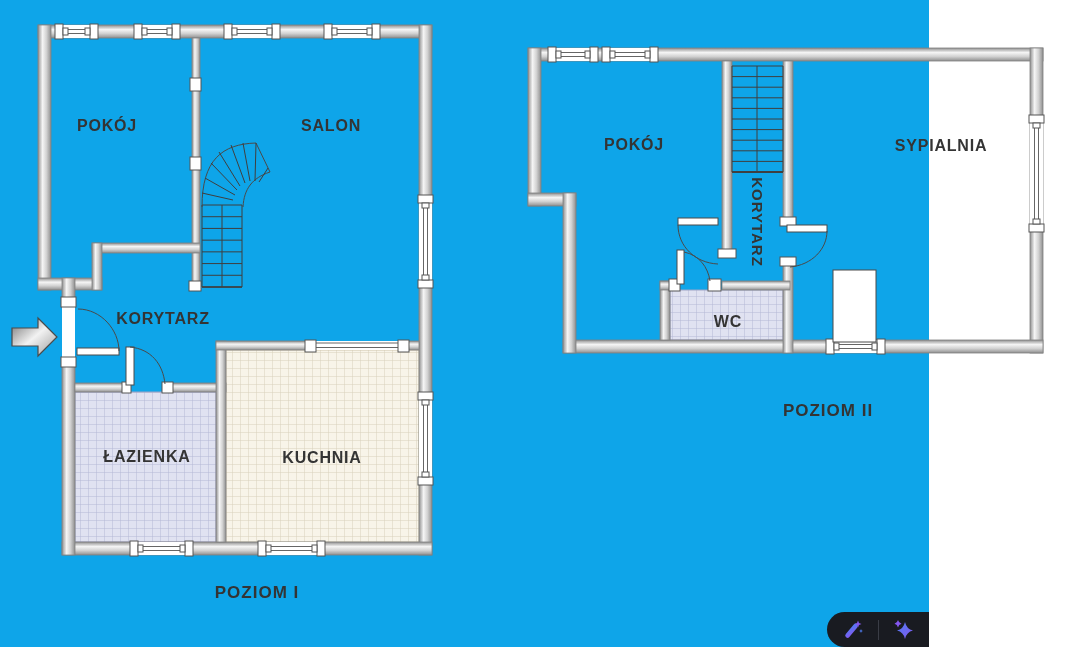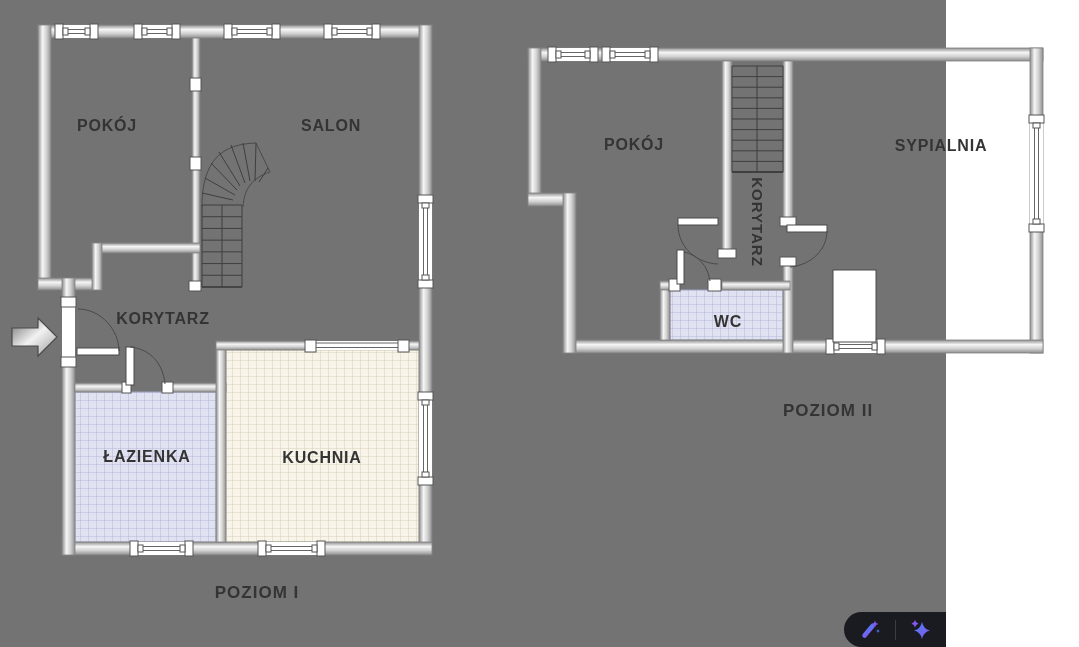--- a/index.html
+++ b/index.html
@@ -1,16 +1,16 @@
 <!DOCTYPE html>
 <html><head>
 <meta charset="utf-8">
 <style>
   html,body{margin:0;padding:0;background:#ffffff;width:1079px;height:647px;overflow:hidden;}
-  #stage{position:relative;width:929px;height:647px;background:#737373;font-family:"Liberation Sans",sans-serif;padding-left:17px;}
+  #stage{position:relative;width:929px;height:647px;background:#0ea5e9;font-family:"Liberation Sans",sans-serif;}
   #plan{position:absolute;left:0;top:0;}
   text{font-family:"Liberation Sans",sans-serif;font-weight:bold;fill:#343434;}
   .rl{font-size:16px;letter-spacing:0.8px;}
   .tl{font-size:17px;letter-spacing:1px;}
   .vl{font-size:15px;letter-spacing:1px;}
   .ai-badge{position:absolute;right:0;bottom:0;height:35px;width:102px;background:#191b21;
     border-radius:18px 0 0 18px;display:flex;align-items:center;justify-content:space-evenly;}
   .ai-badge .divider{width:1px;height:20px;background:#3a3d46;}
   .icon-btn{width:34px;height:28px;display:flex;align-items:center;justify-content:center;
     background:transparent;border:none;padding:0;cursor:pointer;}

